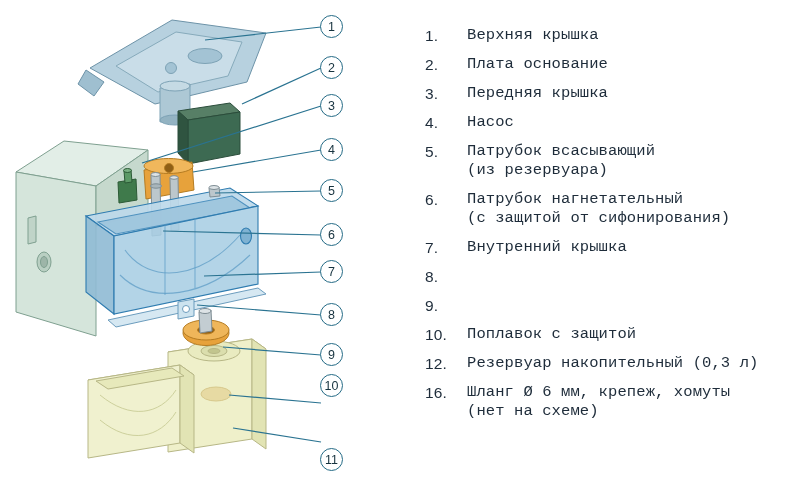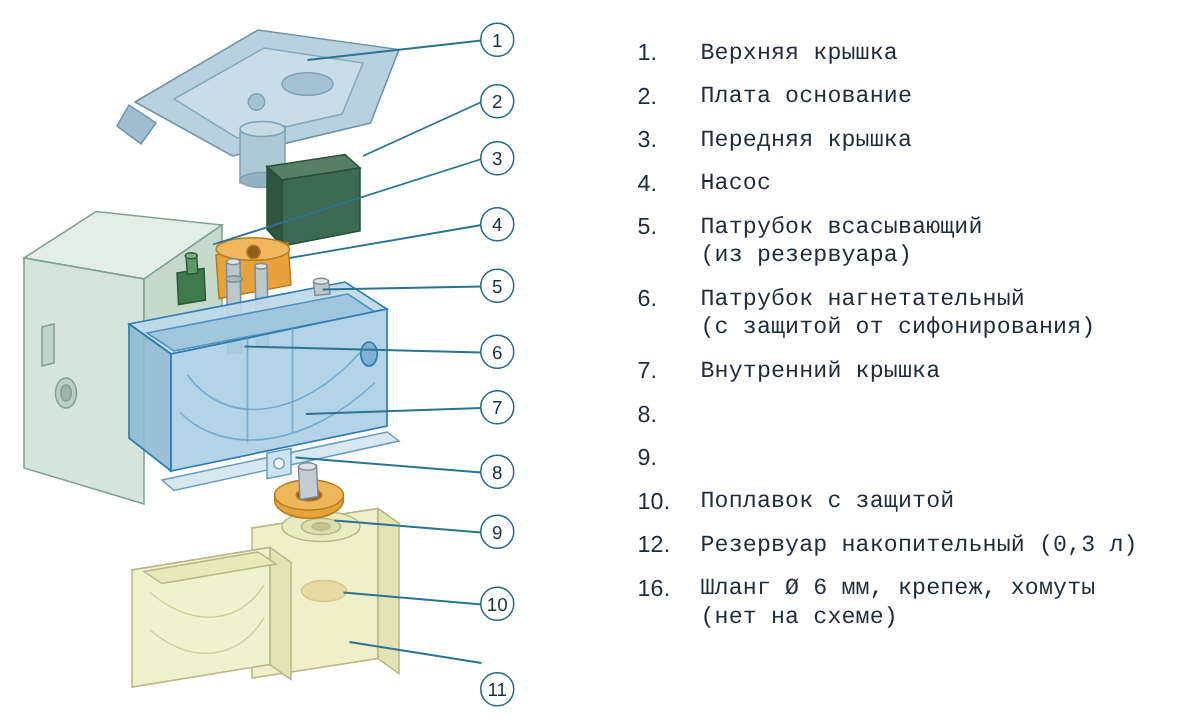--- a/index.html
+++ b/index.html
@@ -149,21 +149,21 @@
 
   <div class="callout" style="left:320px;top:15px">1</div>
   <div class="callout" style="left:320px;top:56px">2</div>
   <div class="callout" style="left:320px;top:94px">3</div>
   <div class="callout" style="left:320px;top:138px">4</div>
   <div class="callout" style="left:320px;top:179px">5</div>
   <div class="callout" style="left:320px;top:223px">6</div>
   <div class="callout" style="left:320px;top:260px">7</div>
   <div class="callout" style="left:320px;top:303px">8</div>
   <div class="callout" style="left:320px;top:343px">9</div>
-  <div class="callout" style="left:320px;top:391px">10</div>
+  <div class="callout" style="left:320px;top:374px">10</div>
   <div class="callout" style="left:320px;top:448px">11</div>
 
   <div class="legend">
     <div class="legend-item">
       <div class="legend-num">1.</div>
       <div class="legend-text">Верхняя крышка</div>
     </div>
     <div class="legend-item">
       <div class="legend-num">2.</div>
       <div class="legend-text">Плата основание</div>

